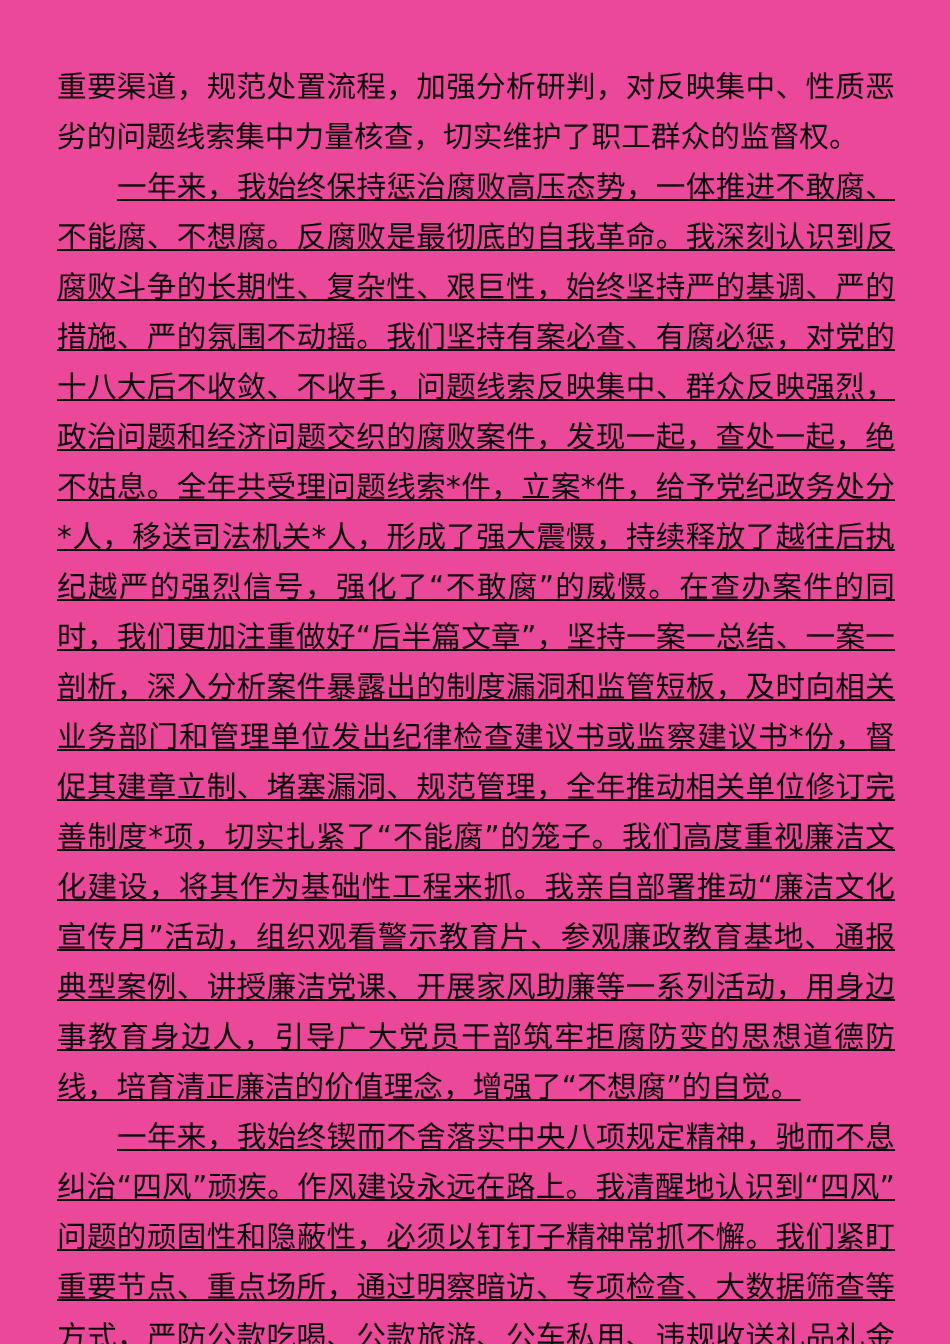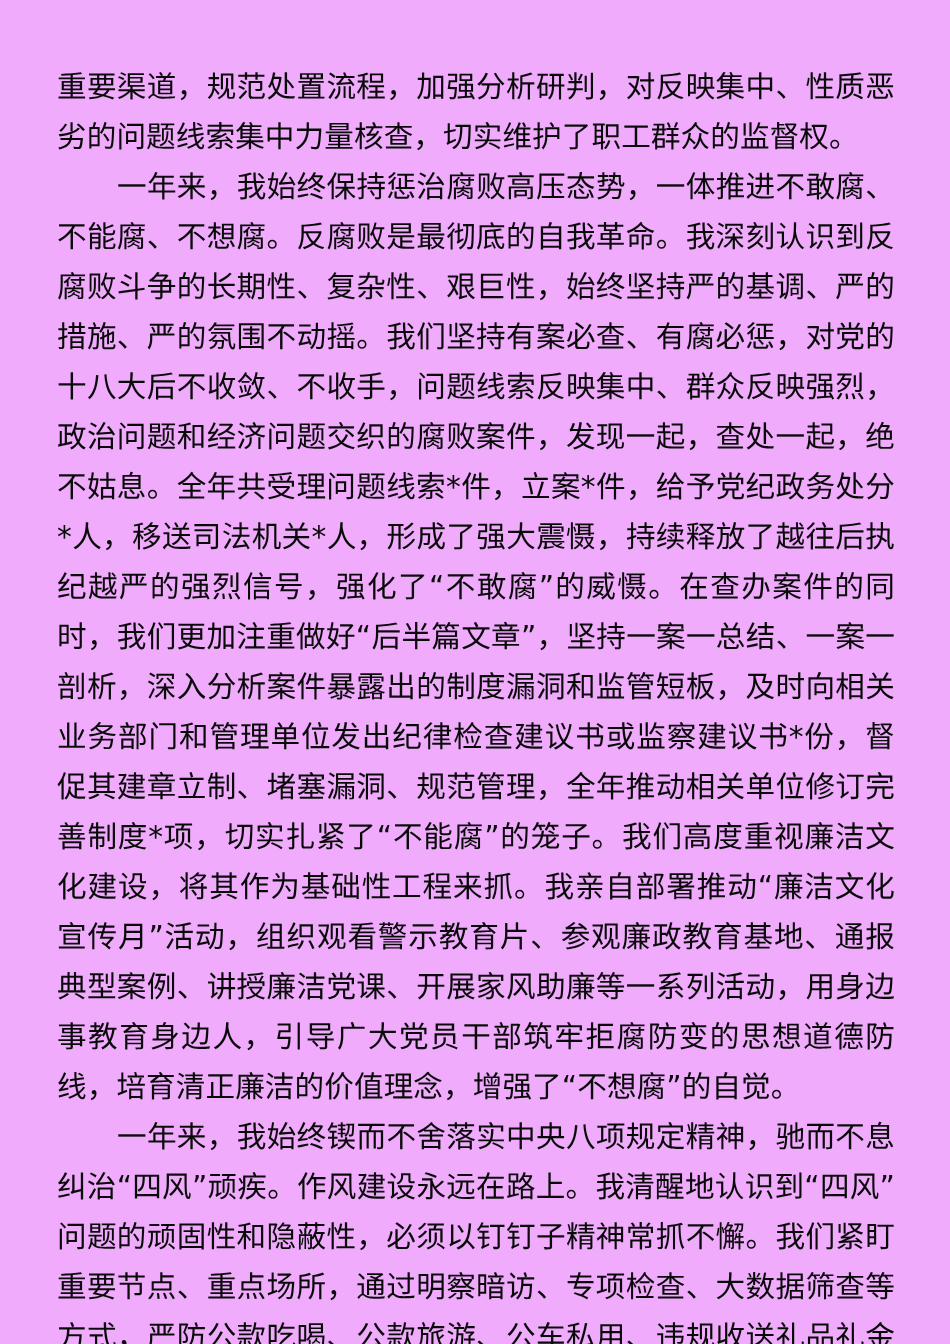--- a/index.html
+++ b/index.html
@@ -13,21 +13,21 @@
     height: 1344px;
     overflow: hidden;
     font-family: "DejaVu Sans", "Liberation Sans", sans-serif;
     color: #000000;
   }
 
   .page {
     position: relative;
     width: 950px;
     height: 1344px;
-    background: #f0abfc;
+    background: #ec4899;
     box-sizing: border-box;
   }
 
   .page-body {
     position: absolute;
     left: 57px;
     top: 62px;
     width: 838px;
   }
 
@@ -41,20 +41,21 @@
     text-justify: inter-character;
     text-align-last: left;
     word-break: break-all;
     color: #0a0a0a;
     font-weight: 400;
     -webkit-font-smoothing: antialiased;
   }
 
   .para.indent {
     text-indent: 60px;
+    text-decoration: underline;
   }
 
   
   .para {
     font-synthesis: none;
   }
 </style>
 </head>
 <body>
 

